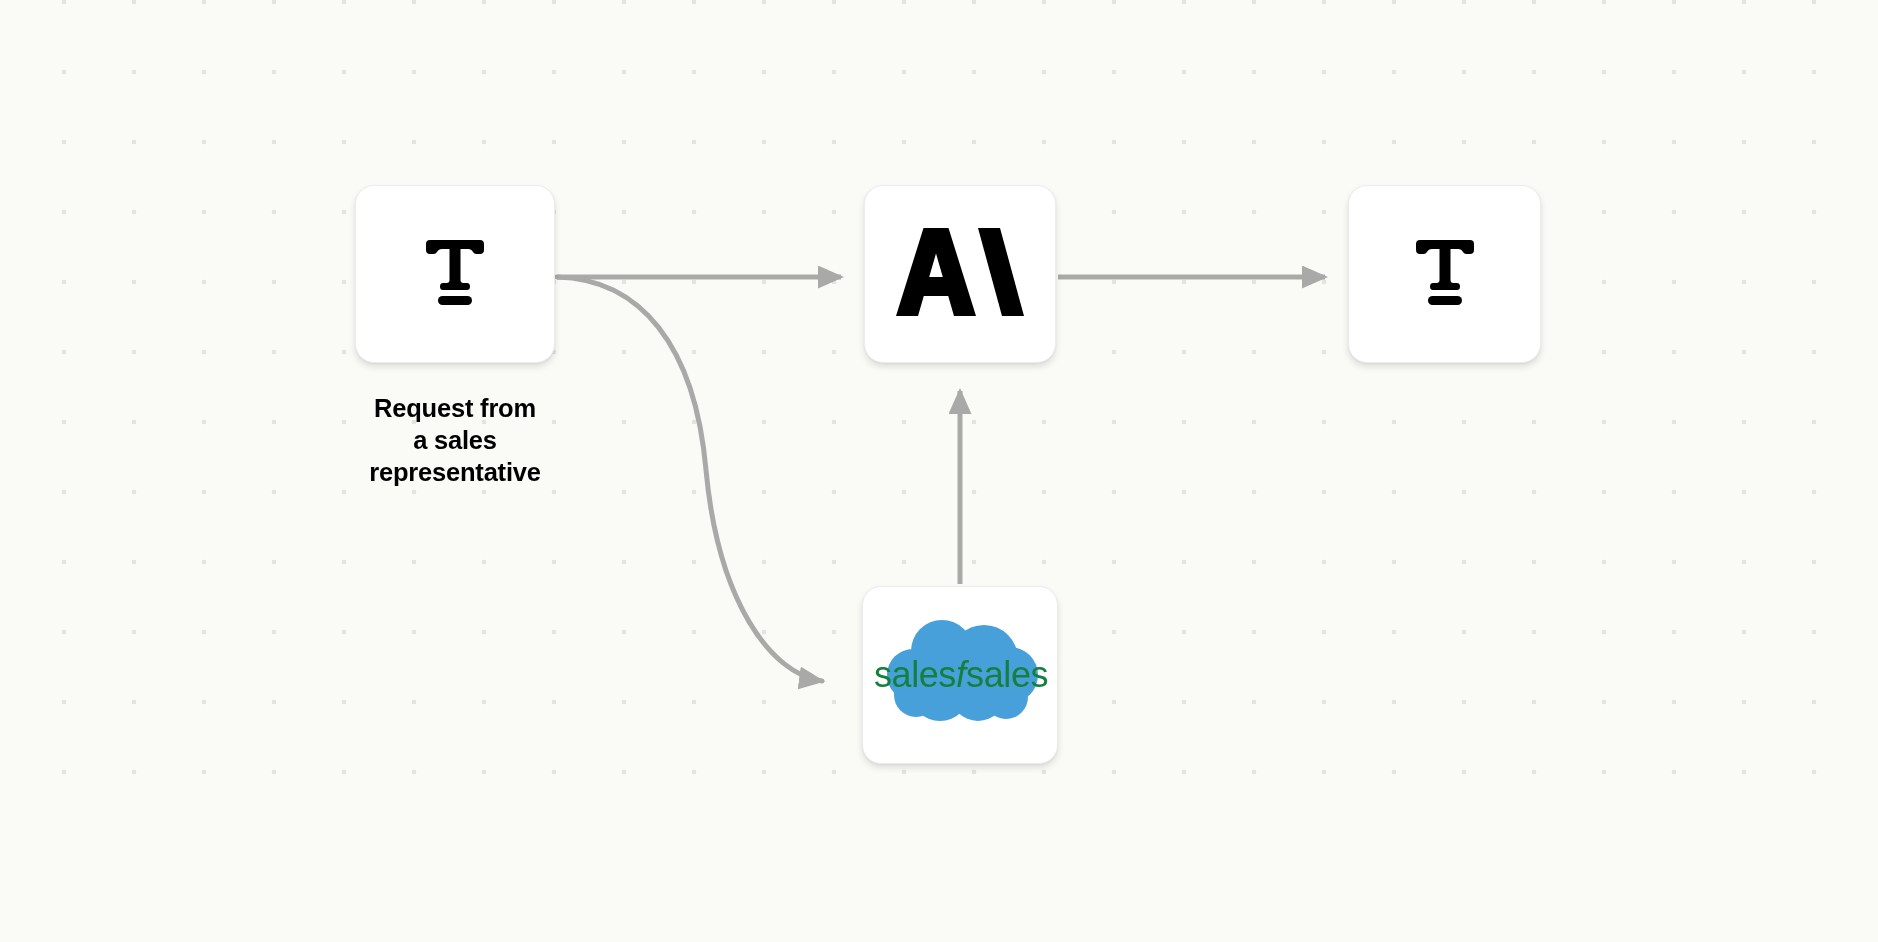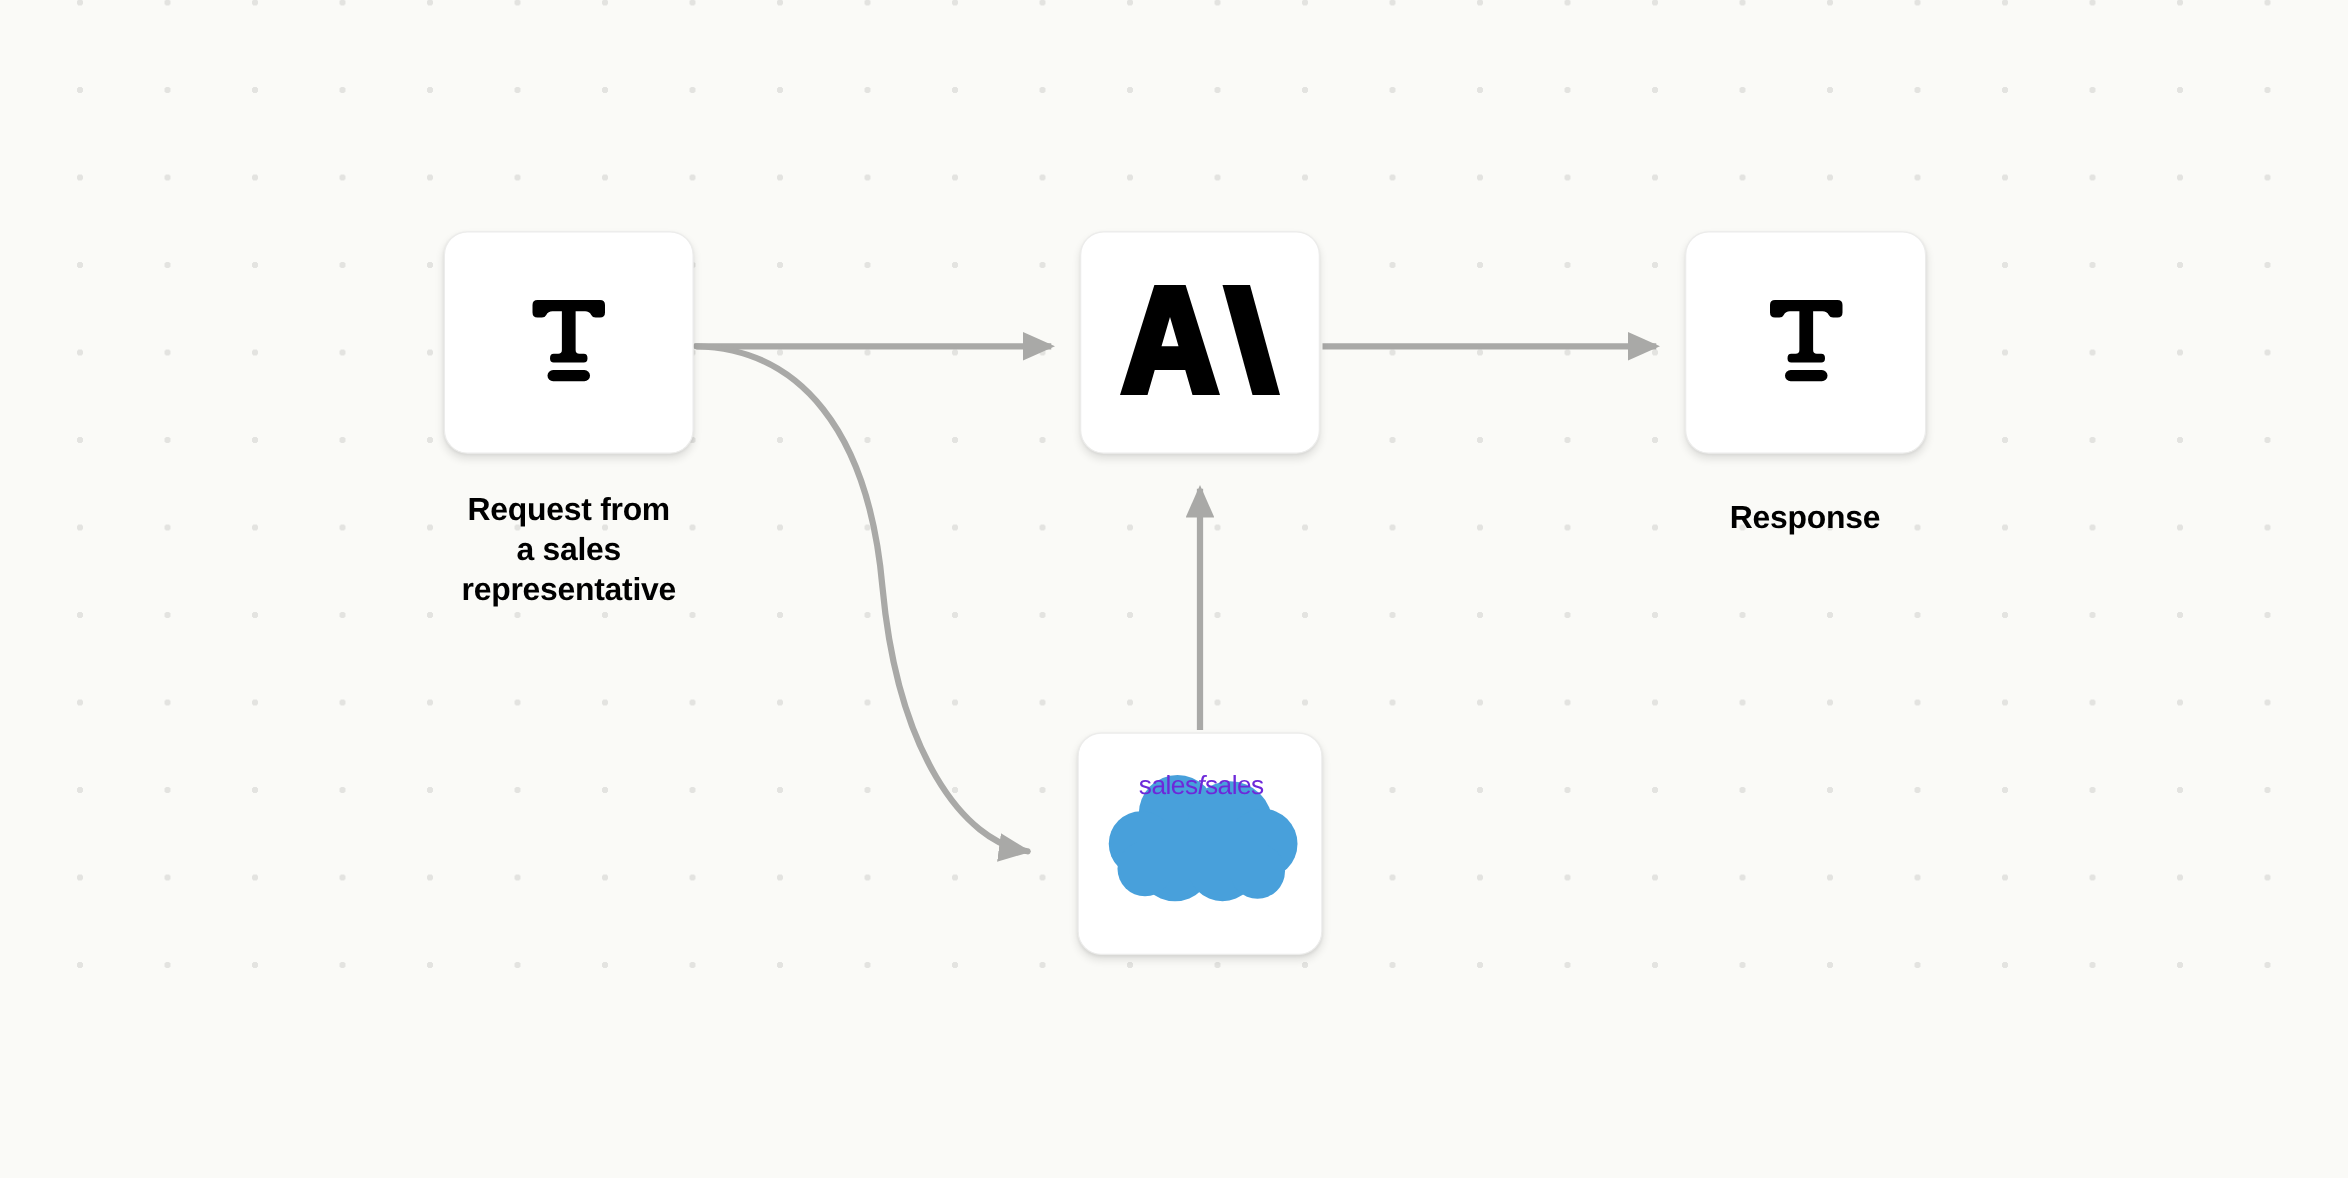--- a/index.html
+++ b/index.html
@@ -77,24 +77,25 @@
     position: relative;
     display: block;
   }
   .sf-wordmark {
     position: absolute;
     left: 0;
     top: 0;
     width: 100%;
     height: 100%;
     display: flex;
+    align-items: center;
     justify-content: center;
-    color: #6d28d9;
+    color: #15803d;
     font-family: "Liberation Sans", sans-serif;
-    font-size: 21px;
+    font-size: 36px;
     font-weight: 400;
     letter-spacing: -0.4px;
     padding-left: 2px;
     box-sizing: border-box;
     pointer-events: none;
   }
   .sf-wordmark .sf-f {
     font-style: italic;
     font-weight: 400;
     padding-right: 0.5px;
@@ -243,15 +244,14 @@
           Q 14.5 13 13 16
           Q 12 18 9.5 18
           L 6 18
           Q 2 18 2 14
           L 2 8
           Q 2 4 6 4 Z"></path>
         <rect x="14" y="60" width="34" height="9" rx="4.5" fill="#000000"></rect>
       </svg>
     </span>
   </div>
-  <div class="node-label" style="left:1294px; top:398px; width:300px;">Response</div>
 
 </div>
 
 </body></html>

